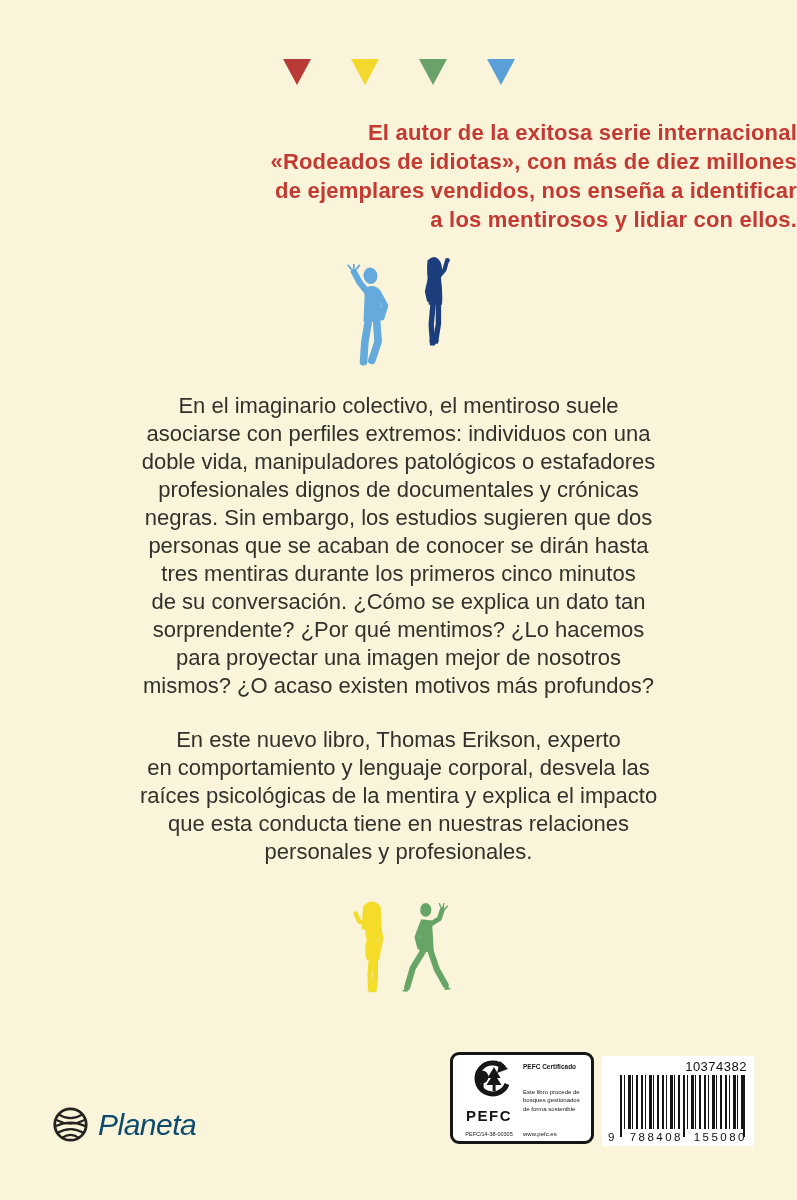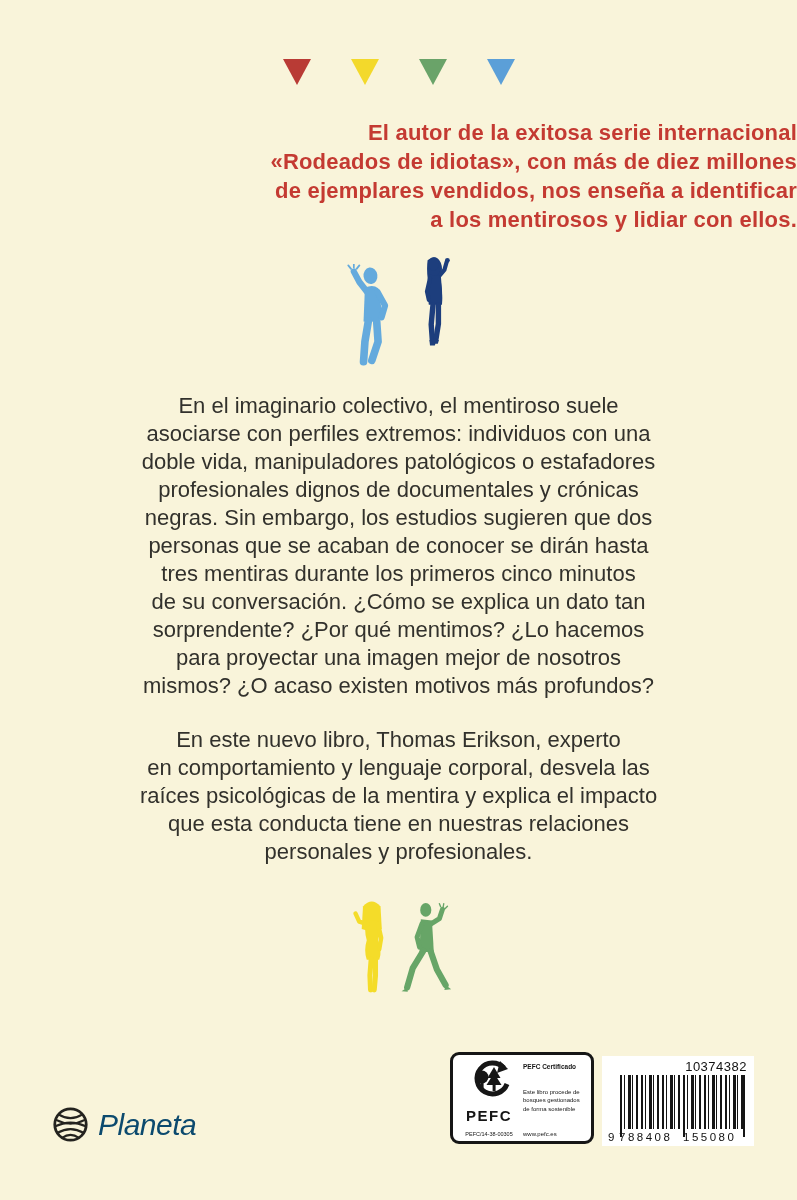--- a/index.html
+++ b/index.html
@@ -67,21 +67,21 @@
       #151515 8px 11px, transparent 11px 12px,
       #151515 12px 13px, transparent 13px 16px,
       #151515 16px 18px, transparent 18px 21px);
   }
   .bc-guard{position:absolute;top:0;width:2px;background:#151515;height:calc(100% + 8px);}
   .bc-guard.g1{left:0;}
   .bc-guard.g2{left:50%;}
   .bc-guard.g3{right:0;}
   .bc-digits{height:14px;display:flex;align-items:flex-end;font-size:11.5px;line-height:12px;}
   .bc-d9{width:11px;}
-  .bc-grp{flex:1;text-align:left;letter-spacing:2.5px;}
+  .bc-grp{flex:1;text-align:right;letter-spacing:2.5px;}
 </style>
 </head>
 <body>
 
 <div class="page">
 
   <div class="triangles">
     <div class="tri" style="border-top-color: rgb(185, 59, 53);"></div>
     <div class="tri" style="border-top-color: rgb(243, 217, 43);"></div>
     <div class="tri" style="border-top-color: rgb(106, 163, 105);"></div>

